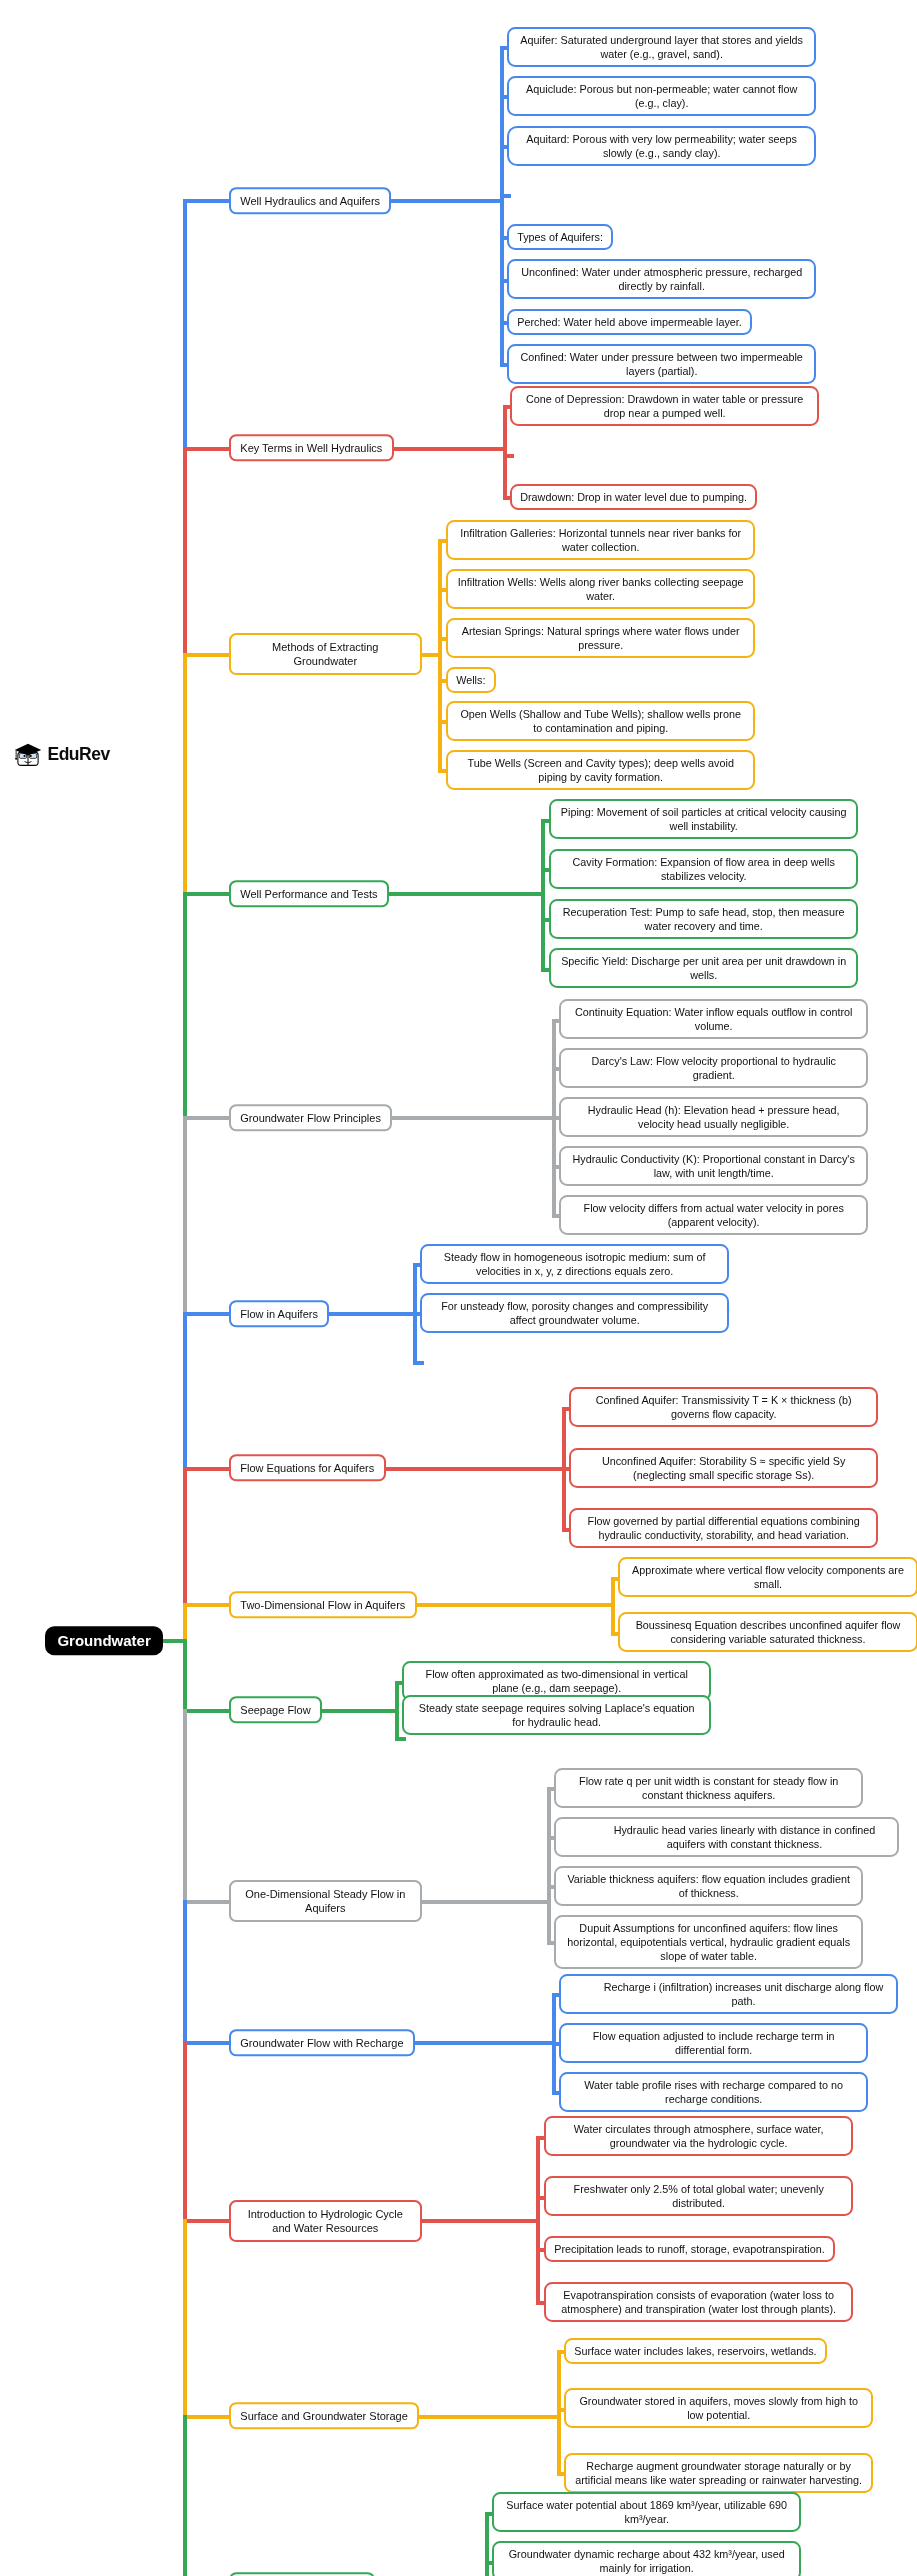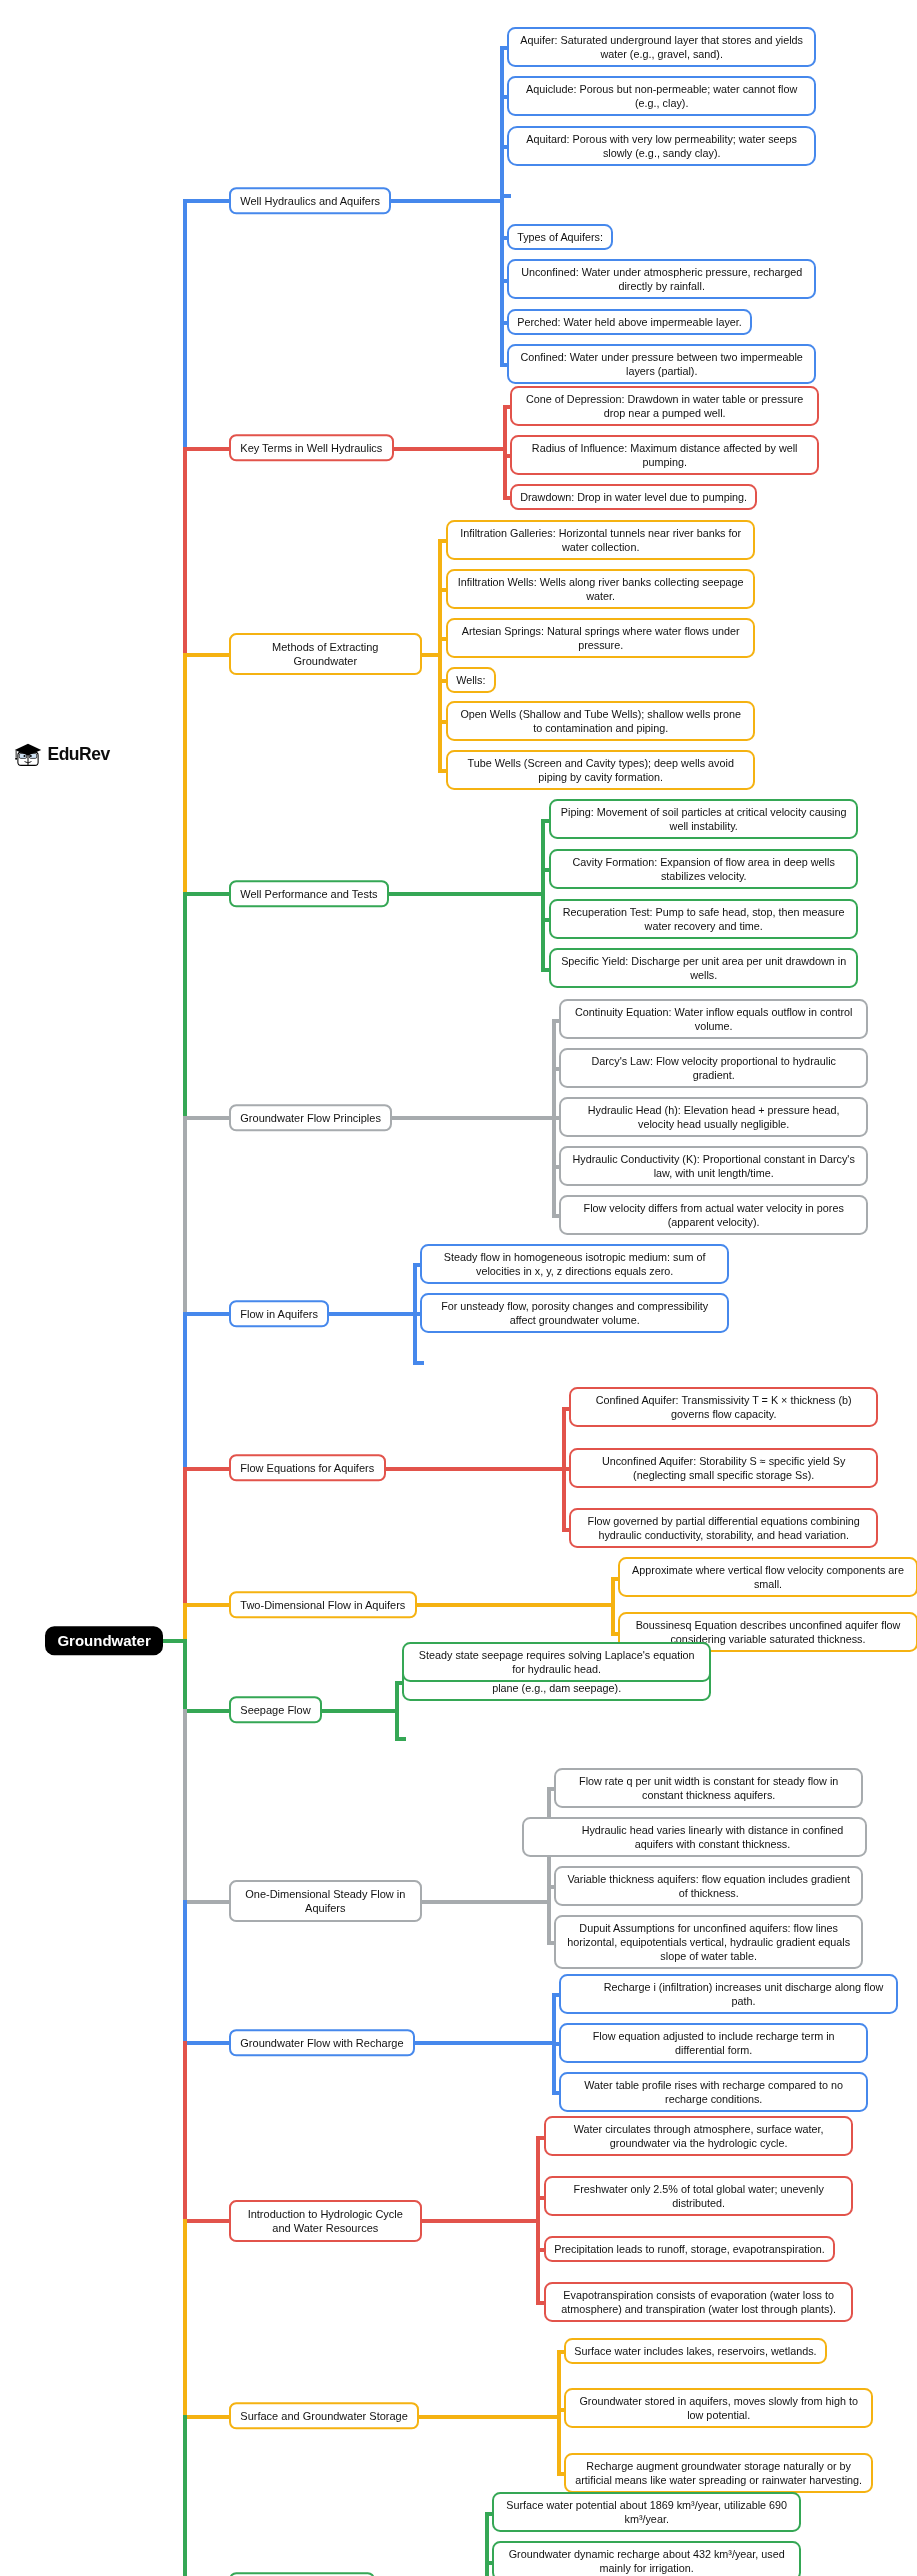--- a/index.html
+++ b/index.html
@@ -46,21 +46,20 @@
 <div class="topic" style="left: 229px; top: 201px; border-color: rgb(70, 136, 236);">Well Hydraulics and Aquifers</div>
     <div class="leaf" style="left: 507px; top: 27px; border-color: rgb(70, 136, 236);">Aquifer: Saturated underground layer that stores and yields water (e.g., gravel, sand).</div>
     <div class="leaf" style="left: 507px; top: 76px; border-color: rgb(70, 136, 236);">Aquiclude: Porous but non-permeable; water cannot flow (e.g., clay).</div>
     <div class="leaf" style="left: 507px; top: 126px; border-color: rgb(70, 136, 236); border-radius: 10px;">Aquitard: Porous with very low permeability; water seeps slowly (e.g., sandy clay).</div>
     <div class="leaf" style="left: 507px; top: 224px; border-color: rgb(70, 136, 236);">Types of Aquifers:</div>
     <div class="leaf" style="left: 507px; top: 259px; border-color: rgb(70, 136, 236);">Unconfined: Water under atmospheric pressure, recharged directly by rainfall.</div>
     <div class="leaf" style="left: 507px; top: 309px; border-color: rgb(70, 136, 236);">Perched: Water held above impermeable layer.</div>
     <div class="leaf" style="left: 507px; top: 344px; border-color: rgb(70, 136, 236);">Confined: Water under pressure between two impermeable layers (partial).</div>
     <div class="topic" style="left: 229px; top: 448px; border-color: rgb(226, 83, 75);">Key Terms in Well Hydraulics</div>
     <div class="leaf" style="left: 510px; top: 386px; border-color: rgb(226, 83, 75);">Cone of Depression: Drawdown in water table or pressure drop near a pumped well.</div>
-    <div class="leaf" style="left: 510px; top: 435px; border-color: rgb(226, 83, 75);">Radius of Influence: Maximum distance affected by well pumping.</div>
     <div class="leaf" style="left: 510px; top: 484px; border-color: rgb(226, 83, 75);">Drawdown: Drop in water level due to pumping.</div>
     <div class="topic" style="left: 229px; top: 654px; border-color: rgb(245, 178, 17);">Methods of Extracting Groundwater</div>
     <div class="leaf" style="left: 446px; top: 520px; border-color: rgb(245, 178, 17);">Infiltration Galleries: Horizontal tunnels near river banks for water collection.</div>
     <div class="leaf" style="left: 446px; top: 569px; border-color: rgb(245, 178, 17);">Infiltration Wells: Wells along river banks collecting seepage water.</div>
     <div class="leaf" style="left: 446px; top: 618px; border-color: rgb(245, 178, 17);">Artesian Springs: Natural springs where water flows under pressure.</div>
     <div class="leaf" style="left: 446px; top: 667px; border-color: rgb(245, 178, 17);">Wells:</div>
     <div class="leaf" style="left: 446px; top: 701px; border-color: rgb(245, 178, 17);">Open Wells (Shallow and Tube Wells); shallow wells prone to contamination and piping.</div>
     <div class="leaf" style="left: 446px; top: 750px; border-color: rgb(245, 178, 17);">Tube Wells (Screen and Cavity types); deep wells avoid piping by cavity formation.</div>
     <div class="topic" style="left: 229px; top: 894px; border-color: rgb(53, 167, 85);">Well Performance and Tests</div>
     <div class="leaf" style="left: 549px; top: 799px; border-color: rgb(53, 167, 85);">Piping: Movement of soil particles at critical velocity causing well instability.</div>
@@ -78,24 +77,24 @@
     <div class="leaf" style="left: 420px; top: 1293px; border-color: rgb(70, 136, 236);">For unsteady flow, porosity changes and compressibility affect groundwater volume.</div>
     <div class="topic" style="left: 229px; top: 1468px; border-color: rgb(226, 83, 75);">Flow Equations for Aquifers</div>
     <div class="leaf" style="left: 569px; top: 1387px; border-color: rgb(226, 83, 75);">Confined Aquifer: Transmissivity T = K × thickness (b) governs flow capacity.</div>
     <div class="leaf" style="left: 569px; top: 1448px; border-color: rgb(226, 83, 75);">Unconfined Aquifer: Storability S ≈ specific yield Sy (neglecting small specific storage Ss).</div>
     <div class="leaf" style="left: 569px; top: 1508px; border-color: rgb(226, 83, 75);">Flow governed by partial differential equations combining hydraulic conductivity, storability, and head variation.</div>
     <div class="topic" style="left: 229px; top: 1605px; border-color: rgb(245, 178, 17);">Two-Dimensional Flow in Aquifers</div>
     <div class="leaf" style="left: 618px; top: 1557px; border-color: rgb(245, 178, 17);">Approximate where vertical flow velocity components are small.</div>
     <div class="leaf" style="left: 618px; top: 1612px; border-color: rgb(245, 178, 17);">Boussinesq Equation describes unconfined aquifer flow considering variable saturated thickness.</div>
     <div class="topic" style="left: 229px; top: 1710px; border-color: rgb(53, 167, 85);">Seepage Flow</div>
     <div class="leaf" style="left: 402px; top: 1661px; border-color: rgb(53, 167, 85);">Flow often approximated as two-dimensional in vertical plane (e.g., dam seepage).</div>
-    <div class="leaf" style="left: 402px; top: 1642px; border-color: rgb(53, 167, 85);">Steady state seepage requires solving Laplace's equation for hydraulic head.</div>
+    <div class="leaf" style="left: 402px; top: 1695px; border-color: rgb(53, 167, 85);">Steady state seepage requires solving Laplace's equation for hydraulic head.</div>
     <div class="topic" style="left: 229px; top: 1901px; border-color: rgb(167, 171, 174);">One-Dimensional Steady Flow in Aquifers</div>
     <div class="leaf" style="left: 554px; top: 1768px; border-color: rgb(167, 171, 174);">Flow rate q per unit width is constant for steady flow in constant thickness aquifers.</div>
-    <div class="leaf" style="left: 522px; top: 1817px; border-color: rgb(167, 171, 174); padding-left: 44px;">Hydraulic head varies linearly with distance in confined aquifers with constant thickness.</div>
+    <div class="leaf" style="left: 554px; top: 1817px; border-color: rgb(167, 171, 174); padding-left: 44px;">Hydraulic head varies linearly with distance in confined aquifers with constant thickness.</div>
     <div class="leaf" style="left: 554px; top: 1866px; border-color: rgb(167, 171, 174);">Variable thickness aquifers: flow equation includes gradient of thickness.</div>
     <div class="leaf" style="left: 554px; top: 1915px; border-color: rgb(167, 171, 174);">Dupuit Assumptions for unconfined aquifers: flow lines horizontal, equipotentials vertical, hydraulic gradient equals slope of water table.</div>
     <div class="topic" style="left: 229px; top: 2043px; border-color: rgb(70, 136, 236);">Groundwater Flow with Recharge</div>
     <div class="leaf" style="left: 559px; top: 1974px; border-color: rgb(70, 136, 236); padding-left: 38px;">Recharge i (infiltration) increases unit discharge along flow path.</div>
     <div class="leaf" style="left: 559px; top: 2023px; border-color: rgb(70, 136, 236);">Flow equation adjusted to include recharge term in differential form.</div>
     <div class="leaf" style="left: 559px; top: 2072px; border-color: rgb(70, 136, 236);">Water table profile rises with recharge compared to no recharge conditions.</div>
     <div class="topic" style="left: 229px; top: 2221px; border-color: rgb(226, 83, 75);">Introduction to Hydrologic Cycle and Water Resources</div>
     <div class="leaf" style="left: 544px; top: 2116px; border-color: rgb(226, 83, 75);">Water circulates through atmosphere, surface water, groundwater via the hydrologic cycle.</div>
     <div class="leaf" style="left: 544px; top: 2176px; border-color: rgb(226, 83, 75);">Freshwater only 2.5% of total global water; unevenly distributed.</div>
     <div class="leaf" style="left: 544px; top: 2236px; border-color: rgb(226, 83, 75);">Precipitation leads to runoff, storage, evapotranspiration.</div>

